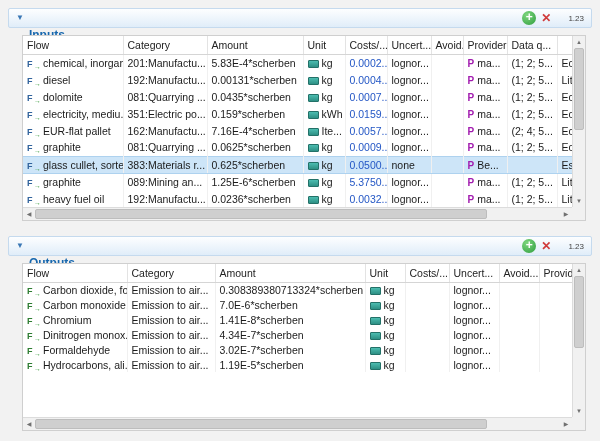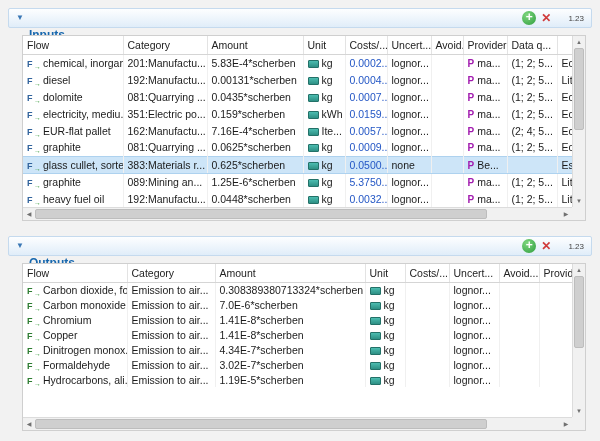--- a/index.html
+++ b/index.html
@@ -241,21 +241,21 @@
                 <td class="col-costs">5.3750...</td>
                 <td class="col-uncertainty">lognor...</td>
                 <td class="col-avoided"></td>
                 <td class="col-provider"><span class="p-badge">P</span><span>ma...</span></td>
                 <td class="col-dq">(1; 2; 5...</td>
                 <td class="col-extra">Lit</td>
               </tr>
               <tr>
                 <td class="col-flow"><span class="flow-ico in">F</span><span>heavy fuel oil</span></td>
                 <td class="col-category">192:Manufactu...</td>
-                <td class="col-amount">0.0448*scherben</td>
+                <td class="col-amount">0.0236*scherben</td>
                 <td class="col-unit"><span class="unit-ico"></span><span>kg</span></td>
                 <td class="col-costs">0.0032...</td>
                 <td class="col-uncertainty">lognor...</td>
                 <td class="col-avoided"></td>
                 <td class="col-provider"><span class="p-badge">P</span><span>ma...</span></td>
                 <td class="col-dq">(1; 2; 5...</td>
                 <td class="col-extra">Lit</td>
               </tr>
             </tbody>
         </table>
@@ -327,30 +327,20 @@
                 <td class="col-flow"><span class="flow-ico out">F</span><span>Chromium</span></td>
                 <td class="col-category">Emission to air...</td>
                 <td class="col-amount">1.41E-8*scherben</td>
                 <td class="col-unit"><span class="unit-ico"></span><span>kg</span></td>
                 <td class="col-costs"></td>
                 <td class="col-uncertainty">lognor...</td>
                 <td class="col-avoided"></td>
                 <td class="col-provider"></td>
               </tr>
               <tr>
-                <td class="col-flow"><span class="flow-ico out">F</span><span>Copper</span></td>
-                <td class="col-category">Emission to air...</td>
-                <td class="col-amount">1.41E-8*scherben</td>
-                <td class="col-unit"><span class="unit-ico"></span><span>kg</span></td>
-                <td class="col-costs"></td>
-                <td class="col-uncertainty">lognor...</td>
-                <td class="col-avoided"></td>
-                <td class="col-provider"></td>
-              </tr>
-              <tr>
                 <td class="col-flow"><span class="flow-ico out">F</span><span>Dinitrogen monox...</span></td>
                 <td class="col-category">Emission to air...</td>
                 <td class="col-amount">4.34E-7*scherben</td>
                 <td class="col-unit"><span class="unit-ico"></span><span>kg</span></td>
                 <td class="col-costs"></td>
                 <td class="col-uncertainty">lognor...</td>
                 <td class="col-avoided"></td>
                 <td class="col-provider"></td>
               </tr>
               <tr>

